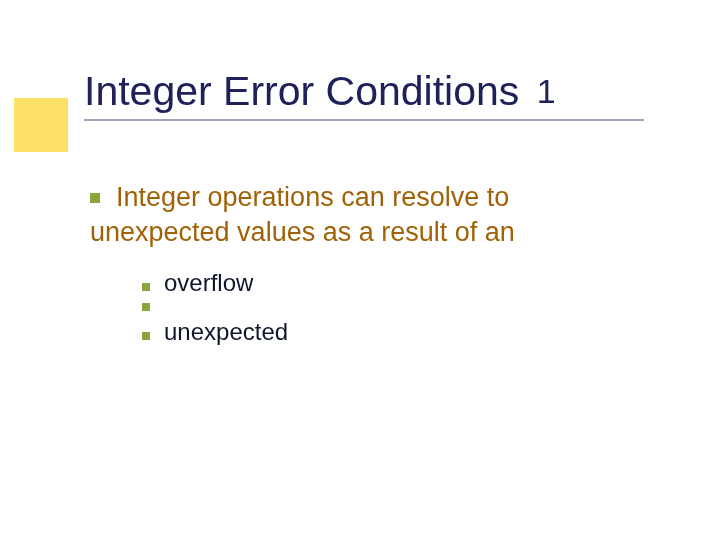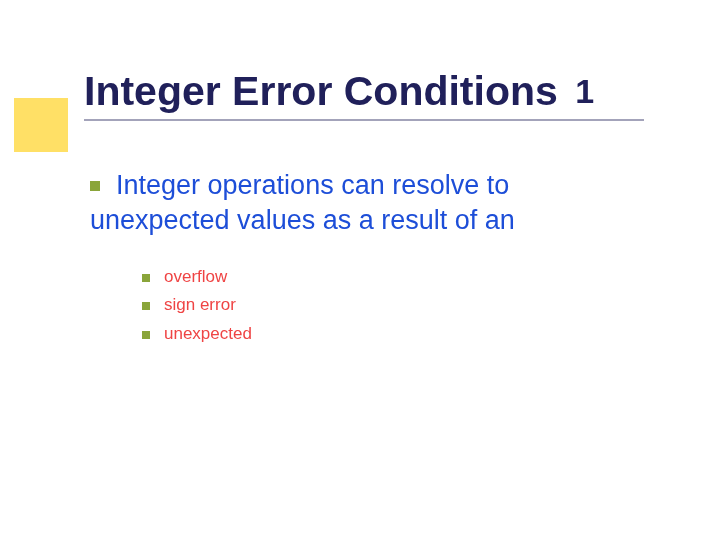--- a/index.html
+++ b/index.html
@@ -27,45 +27,45 @@
     background: #ffcc00;
     opacity: 0.6;
   }
   .title-wrap {
     position: absolute;
     left: 84px;
     top: 68px;
   }
   .title {
     font-size: 41px;
-    font-weight: 700;
+    font-weight: 400;
     color: #20205a;
     letter-spacing: 0px;
     white-space: nowrap;
   }
   .title .num {
     font-size: 34px;
     vertical-align: 2px;
     margin-left: 6px;
   }
   .title-underline {
     margin-top: 4px;
     width: 560px;
     height: 0;
     border-top: 2px solid #333366;
     opacity: 0.45;
   }
   .body-bullet {
     position: absolute;
     left: 90px;
-    top: 168px;
+    top: 180px;
     width: 560px;
     font-size: 27px;
     line-height: 1.28;
-    color: #1d4ed8;
+    color: #a16207;
   }
   .sq {
     display: inline-block;
     width: 10px;
     height: 10px;
     background: #8aa53a;
     margin-right: 16px;
     vertical-align: 3px;
   }
   .sq-small {
@@ -73,23 +73,23 @@
     width: 8px;
     height: 8px;
     background: #8aa53a;
     margin-right: 14px;
     vertical-align: 2px;
   }
   .sublist {
     position: absolute;
     left: 142px;
     top: 264px;
-    font-size: 17px;
+    font-size: 24px;
     line-height: 1.55;
-    color: #ef4444;
+    color: #0f172a;
   }
   .sublist .row {
     display: flex;
     align-items: baseline;
     margin-bottom: 2px;
   }
 </style>
 </head>
 <body>
 
@@ -109,21 +109,20 @@
     <span class="sq"></span><span>Integer operations can resolve to unexpected values as a result of an</span>
   </div>
 
   <div class="sublist">
     <div class="row">
       <span class="sq-small"></span>
       <span>overflow</span>
     </div>
     <div class="row">
       <span class="sq-small"></span>
-      <span>sign error</span>
     </div>
     <div class="row">
       <span class="sq-small"></span>
       <span>unexpected</span>
     </div>
   </div>
 
 </div>
 
 </body></html>

